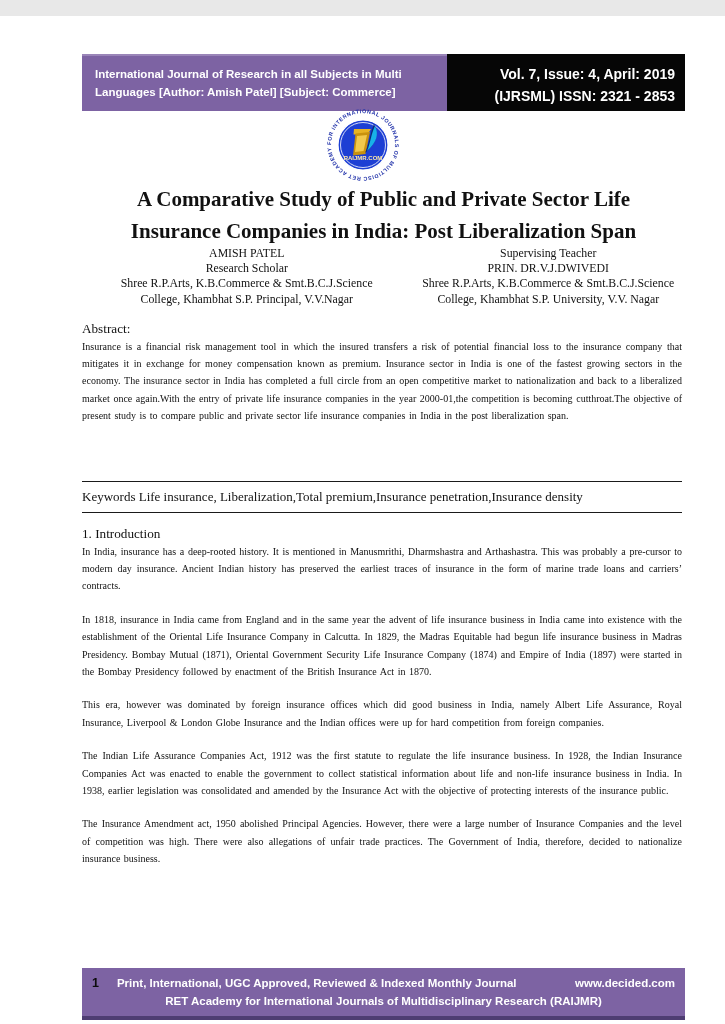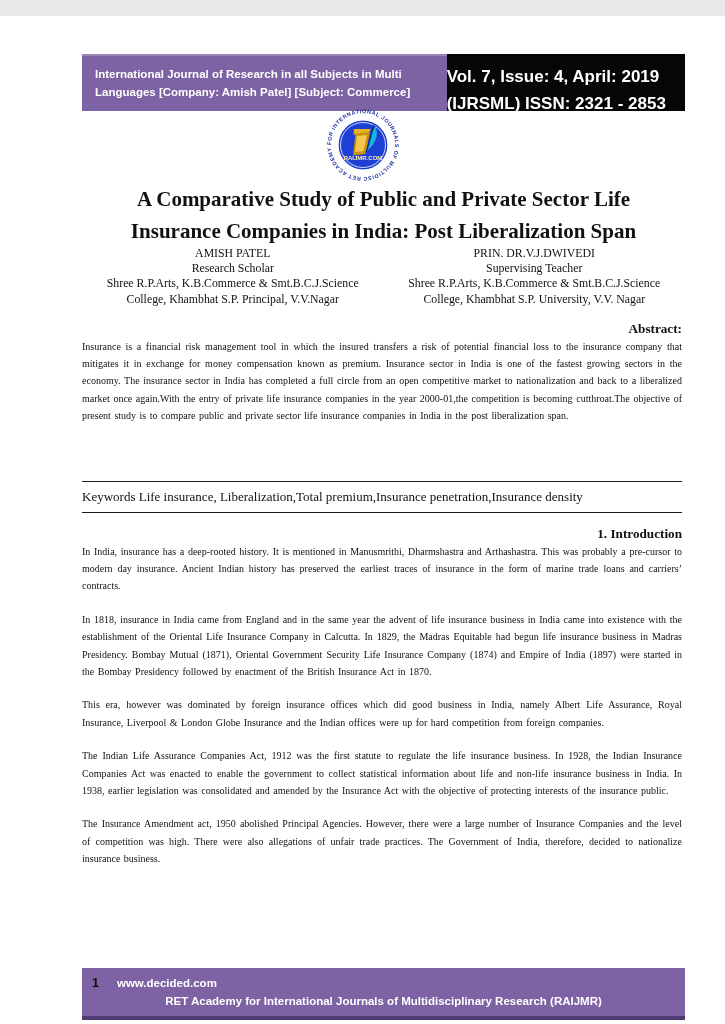--- a/index.html
+++ b/index.html
@@ -30,23 +30,23 @@
     font-size: 11.5px;
     line-height: 1.6;
     padding: 9px 0 0 13px;
     border-top: 2px solid #9a85b8;
   }
   .banner-right {
     background: #060606;
     width: 247px; height: 100%;
     color: #ffffff;
     font-weight: bold;
-    font-size: 17px;
+    font-size: 14px;
     line-height: 1.6;
-    text-align: left;
+    text-align: right;
     padding: 9px 10px 0 0;
   }
   
   .logo-wrap {
     position: absolute;
     left: 0; top: 93px;
     width: 725px;
     display: flex;
     justify-content: center;
   }
@@ -57,33 +57,33 @@
     width: 603px;
     text-align: center;
     font-size: 21px;
     font-weight: bold;
     line-height: 32px;
   }
   .paper-title .inner { max-width: 565px; margin: 0 auto; }
   
   .authors {
     position: absolute;
-    left: 82px; top: 230px;
+    left: 96px; top: 230px;
     width: 603px;
     display: flex;
   }
   .author-col {
     width: 50%;
     text-align: center;
     font-size: 11.8px;
     line-height: 15.2px;
   }
   
   .abstract-sec { position: absolute; left: 82px; top: 304px; width: 600px; }
-  .sec-heading { font-weight: bold; font-size: 13.2px; line-height: 18px; text-align: right; }
+  .sec-heading { font-weight: normal; font-size: 13.2px; line-height: 18px; }
   .body-par {
     font-size: 10px;
     line-height: 17.2px;
     text-align: justify;
     word-spacing: 1px;
   }
   .rule {
     position: absolute;
     left: 82px;
     width: 600px;
@@ -121,21 +121,21 @@
   a.plain { color: inherit; text-decoration: none; }
 </style>
 </head>
 <body>
 
 <div class="page">
 
   <div class="banner">
     <div class="banner-left">
       <div>International Journal of Research in all Subjects in Multi</div>
-      <div>Languages [Company: Amish Patel] [Subject: Commerce]</div>
+      <div>Languages [Author: Amish Patel] [Subject: Commerce]</div>
     </div>
     <div class="banner-right">
       <div>Vol. 7, Issue: 4, April: 2019</div>
       <div>(IJRSML) ISSN: 2321 - 2853</div>
     </div>
   </div>
 
   <div class="logo-wrap">
     <svg width="86" height="72" viewBox="0 0 86 72">
       <defs>
@@ -162,22 +162,22 @@
   </h1>
 
   <div class="authors">
     <div class="author-col">
       <div>AMISH PATEL</div>
       <div>Research Scholar</div>
       <div>Shree R.P.Arts, K.B.Commerce &amp; Smt.B.C.J.Science</div>
       <div>College, Khambhat S.P. Principal, V.V.Nagar</div>
     </div>
     <div class="author-col">
+      <div>Supervising Teacher</div>
       <div>PRIN. DR.V.J.DWIVEDI</div>
-      <div>Supervising Teacher</div>
       <div>Shree R.P.Arts, K.B.Commerce &amp; Smt.B.C.J.Science</div>
       <div>College, Khambhat S.P. University, V.V. Nagar</div>
     </div>
   </div>
 
   <div class="abstract-sec">
     <div class="sec-heading">Abstract:</div>
     <div class="body-par">Insurance is a financial risk management tool in which the insured transfers a risk of potential financial loss to the insurance company that mitigates it in exchange for money compensation known as premium. Insurance sector in India is one of the fastest growing sectors in the economy. The insurance sector in India has completed a full circle from an open competitive market to nationalization and back to a liberalized market once again.With the entry of private life insurance companies in the year 2000-01,the competition is becoming cutthroat.The objective of present study is to compare public and private sector life insurance companies in India in the post liberalization span.</div>
   </div>
 
@@ -193,18 +193,19 @@
     <div class="body-par">In India, insurance has a deep-rooted history. It is mentioned in Manusmrithi, Dharmshastra and Arthashastra. This was probably a pre-cursor to modern day insurance. Ancient Indian history has preserved the earliest traces of insurance in the form of marine trade loans and carriers’ contracts.</div>
     <div class="body-par">In 1818, insurance in India came from England and in the same year the advent of life insurance business in India came into existence with the establishment of the Oriental Life Insurance Company in Calcutta. In 1829, the Madras Equitable had begun life insurance business in Madras Presidency. Bombay Mutual (1871), Oriental Government Security Life Insurance Company (1874) and Empire of India (1897) were started in the Bombay Presidency followed by enactment of the British Insurance Act in 1870.</div>
     <div class="body-par">This era, however was dominated by foreign insurance offices which did good business in India, namely Albert Life Assurance, Royal Insurance, Liverpool &amp; London Globe Insurance and the Indian offices were up for hard competition from foreign companies.</div>
     <div class="body-par">The Indian Life Assurance Companies Act, 1912 was the first statute to regulate the life insurance business. In 1928, the Indian Insurance Companies Act was enacted to enable the government to collect statistical information about life and non-life insurance business in India. In 1938, earlier legislation was consolidated and amended by the Insurance Act with the objective of protecting interests of the insurance public.</div>
     <div class="body-par">The Insurance Amendment act, 1950 abolished Principal Agencies. However, there were a large number of Insurance Companies and the level of competition was high. There were also allegations of unfair trade practices. The Government of India, therefore, decided to nationalize insurance business.</div>
   </div>
 
   <div class="footer">
     <div class="footer-line1">
       <span class="footer-page-num">1</span>
+      <span class="footer-text1">Print, International, UGC Approved,  Reviewed &amp; Indexed Monthly Journal</span>
       <a class="plain footer-site" href="#">www.decided.com</a>
     </div>
     <div class="footer-line2">RET Academy for International Journals of Multidisciplinary Research (RAIJMR)</div>
   </div>
 
 </div>
 
 </body></html>

